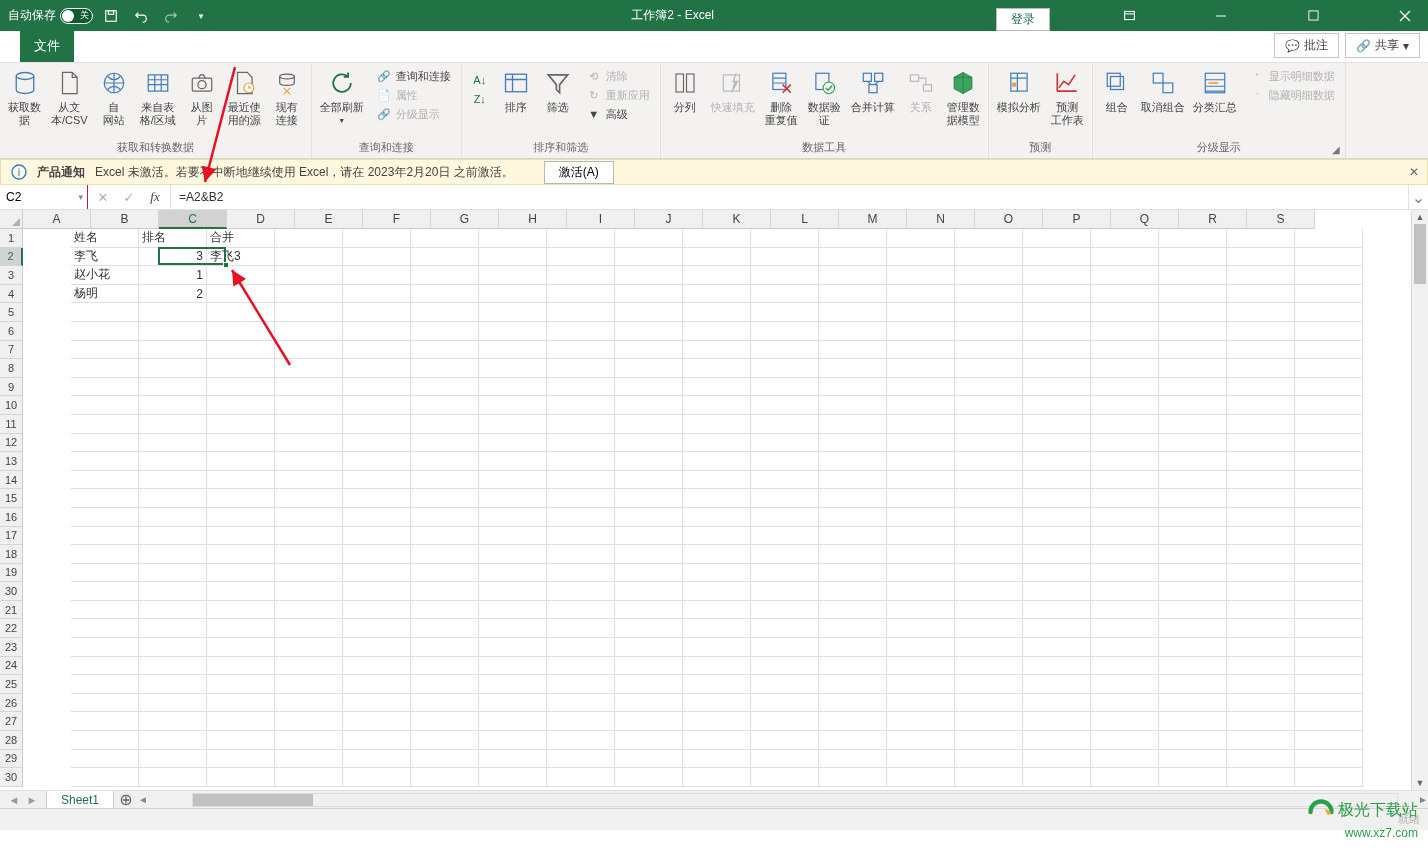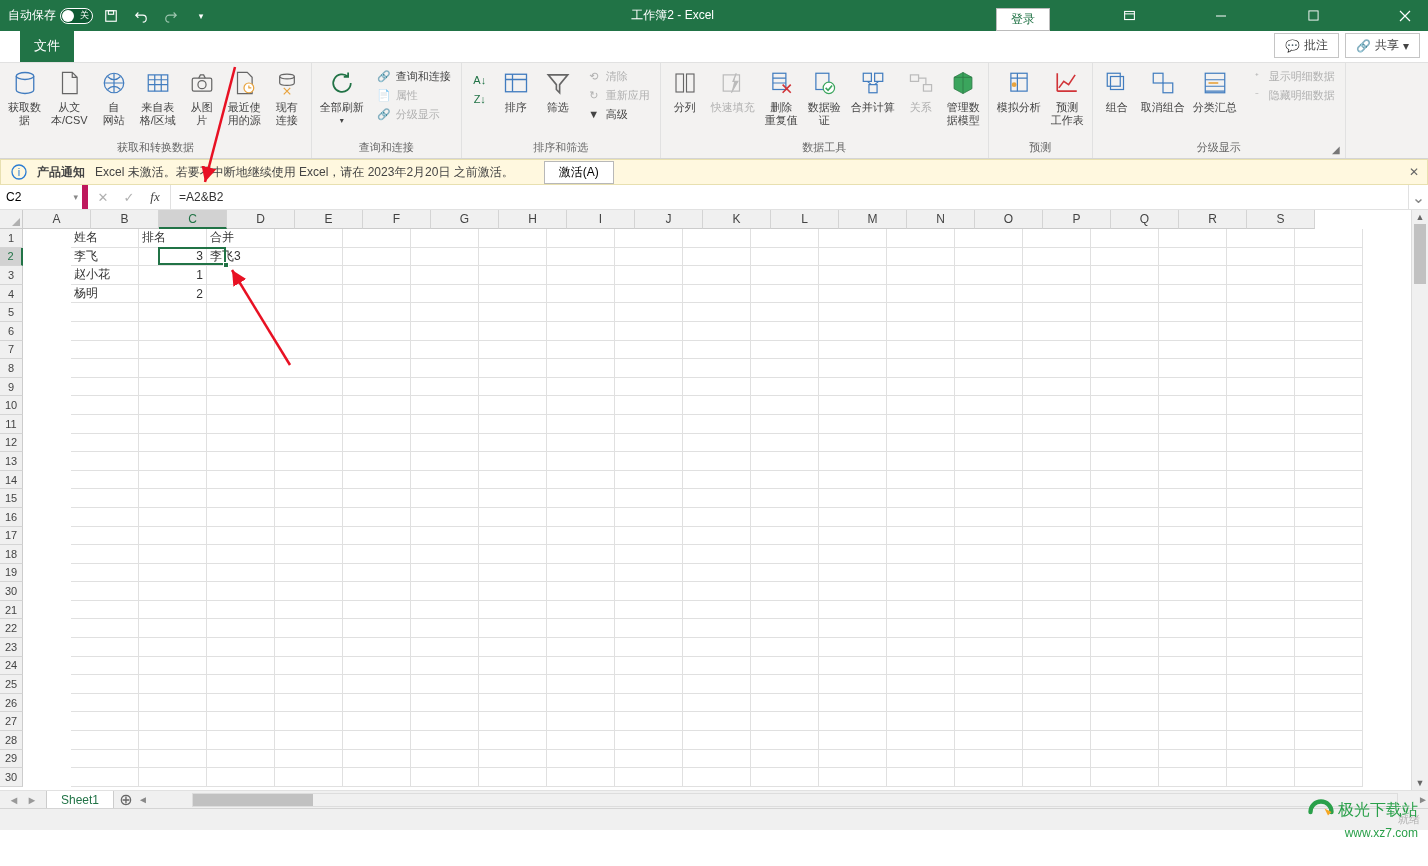--- a/index.html
+++ b/index.html
@@ -43,21 +43,21 @@
 .rsmall .sic{width:16px;height:16px;display:flex;align-items:center;justify-content:center;}
 .dialog-launcher { position:absolute; right:2px; bottom:2px; width:14px; height:14px; font-size:10px; color:#777; cursor:pointer; display:flex;align-items:center;justify-content:center;}
 
 
 .notice { height:26px; background:#fff8df; border:1px solid #e8e0b0; display:flex; align-items:center; padding:0 10px; font-size:12px; color:#444; gap:10px; position:relative; }
 .notice .nbtn { border:1px solid #b8b8b8; background:#fff; padding:2px 14px; font-size:12px; cursor:pointer; margin-left:20px;}
 .notice .close { position:absolute; right:8px; cursor:pointer; color:#666; }
 
 
 .fbar { height:25px; border-bottom:1px solid #e1e1e1; display:flex; align-items:stretch; }
-.namebox { width:88px; border-right:6px solid #be185d; display:flex; align-items:center; padding:0 6px; font-size:12px; position:relative; background:#fff;}
+.namebox { width:88px; border-right:1px solid #be185d; display:flex; align-items:center; padding:0 6px; font-size:12px; position:relative; background:#fff;}
 .namebox::after{content:"▾";position:absolute;right:4px;color:#888;font-size:9px;}
 .fbar-btns { display:flex; align-items:center; border-right:1px solid #e1e1e1; padding:0 6px; gap:8px; }
 .fbar-btn { color:#b0b0b0; font-size:13px; cursor:pointer; width:18px; text-align:center;}
 .fbar-btn.fx { color:#444; font-style:italic; font-family:"Times New Roman",serif;}
 .formula-input { flex:1; padding:0 8px; font-size:12px; display:flex; align-items:center; color:#333; position:relative;}
 .fbar-expand{width:20px;border-left:1px solid #e1e1e1;display:flex;align-items:center;justify-content:center;color:#888;cursor:pointer;}
 
 
 .gridzone { position:relative; height:580px; display:flex; }
 .selall { width:23px; height:19px; border-right:1px solid #ccc; border-bottom:1px solid #ccc; background:#f0f0f0; cursor:pointer; position:relative;}

